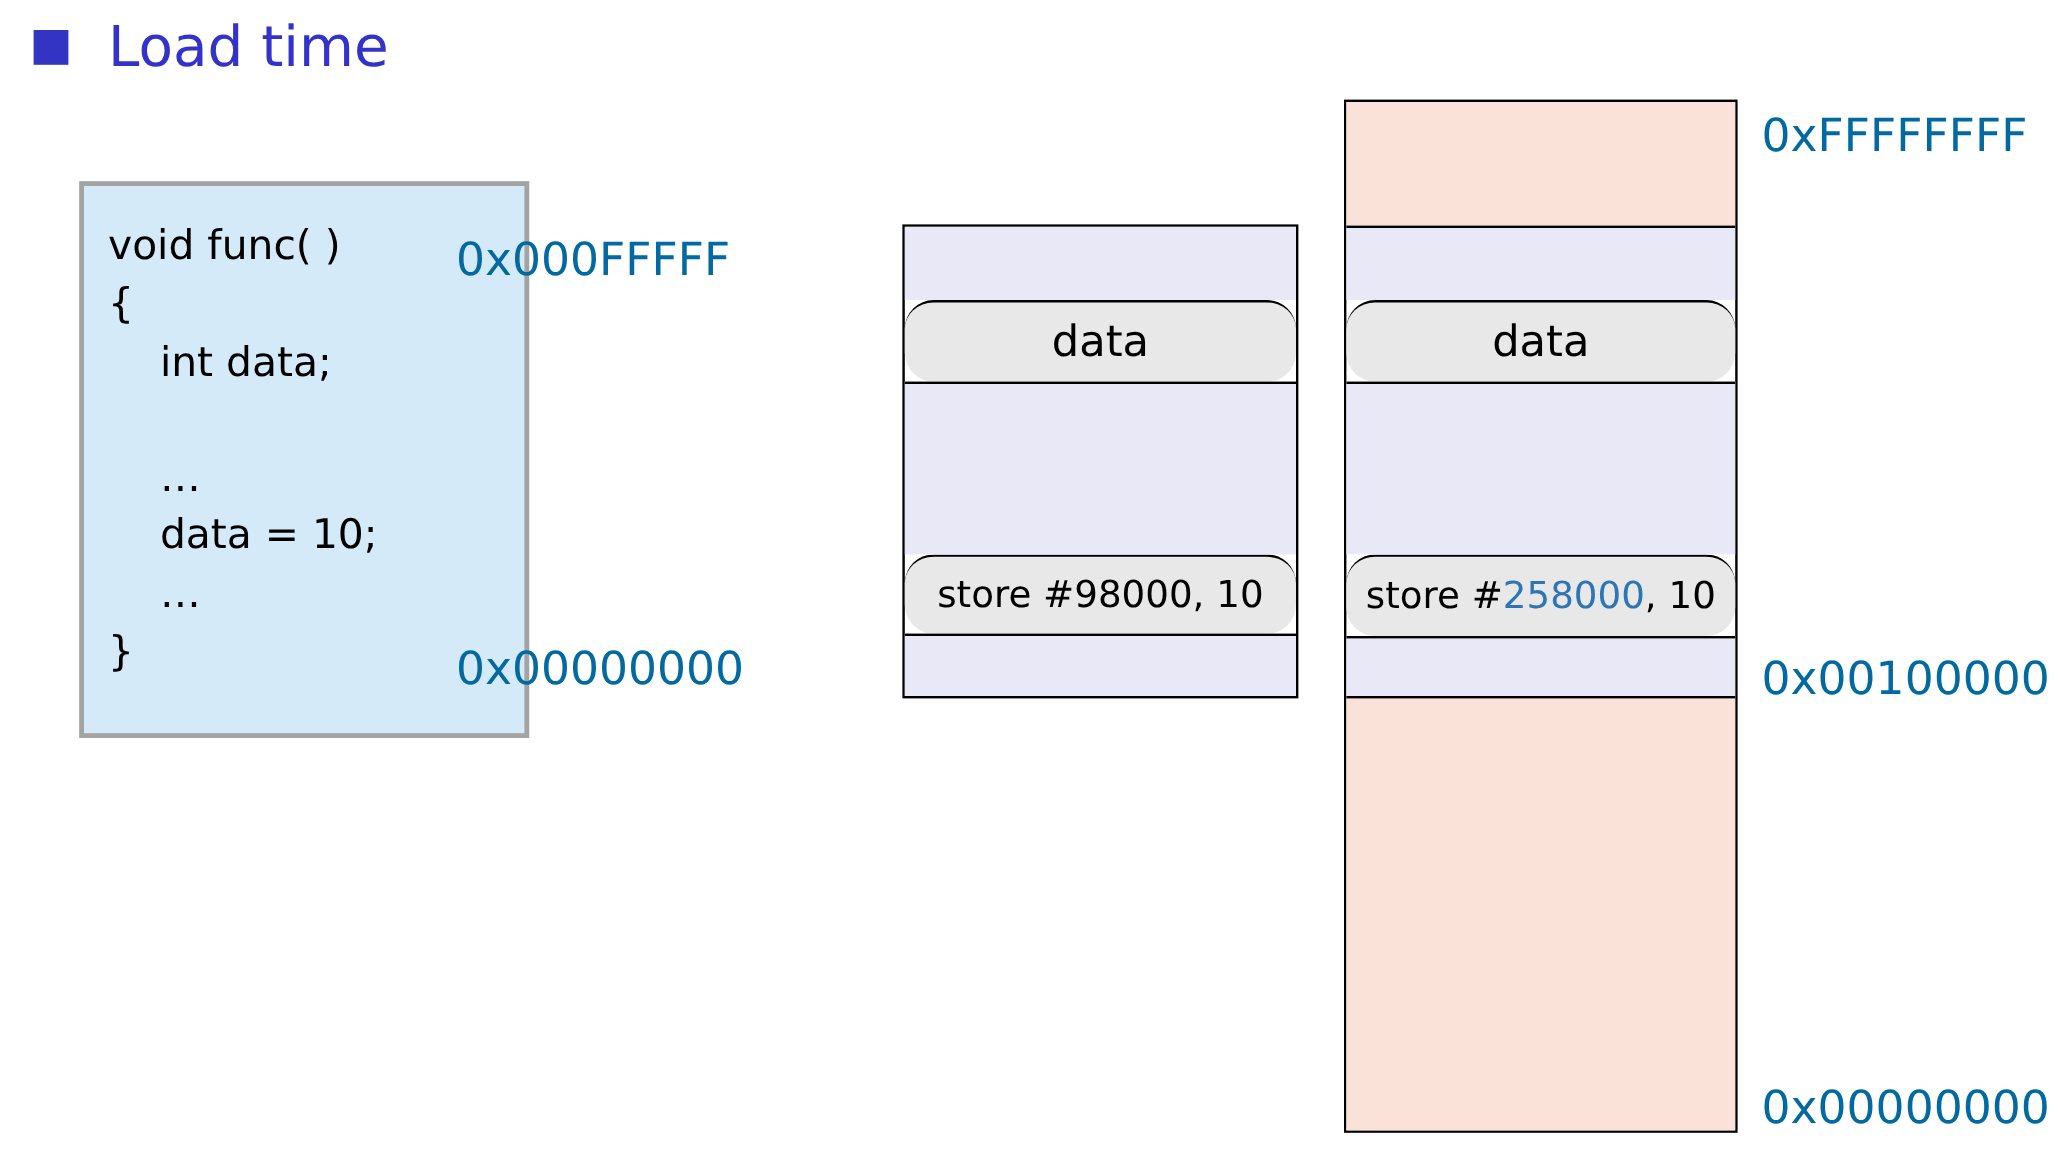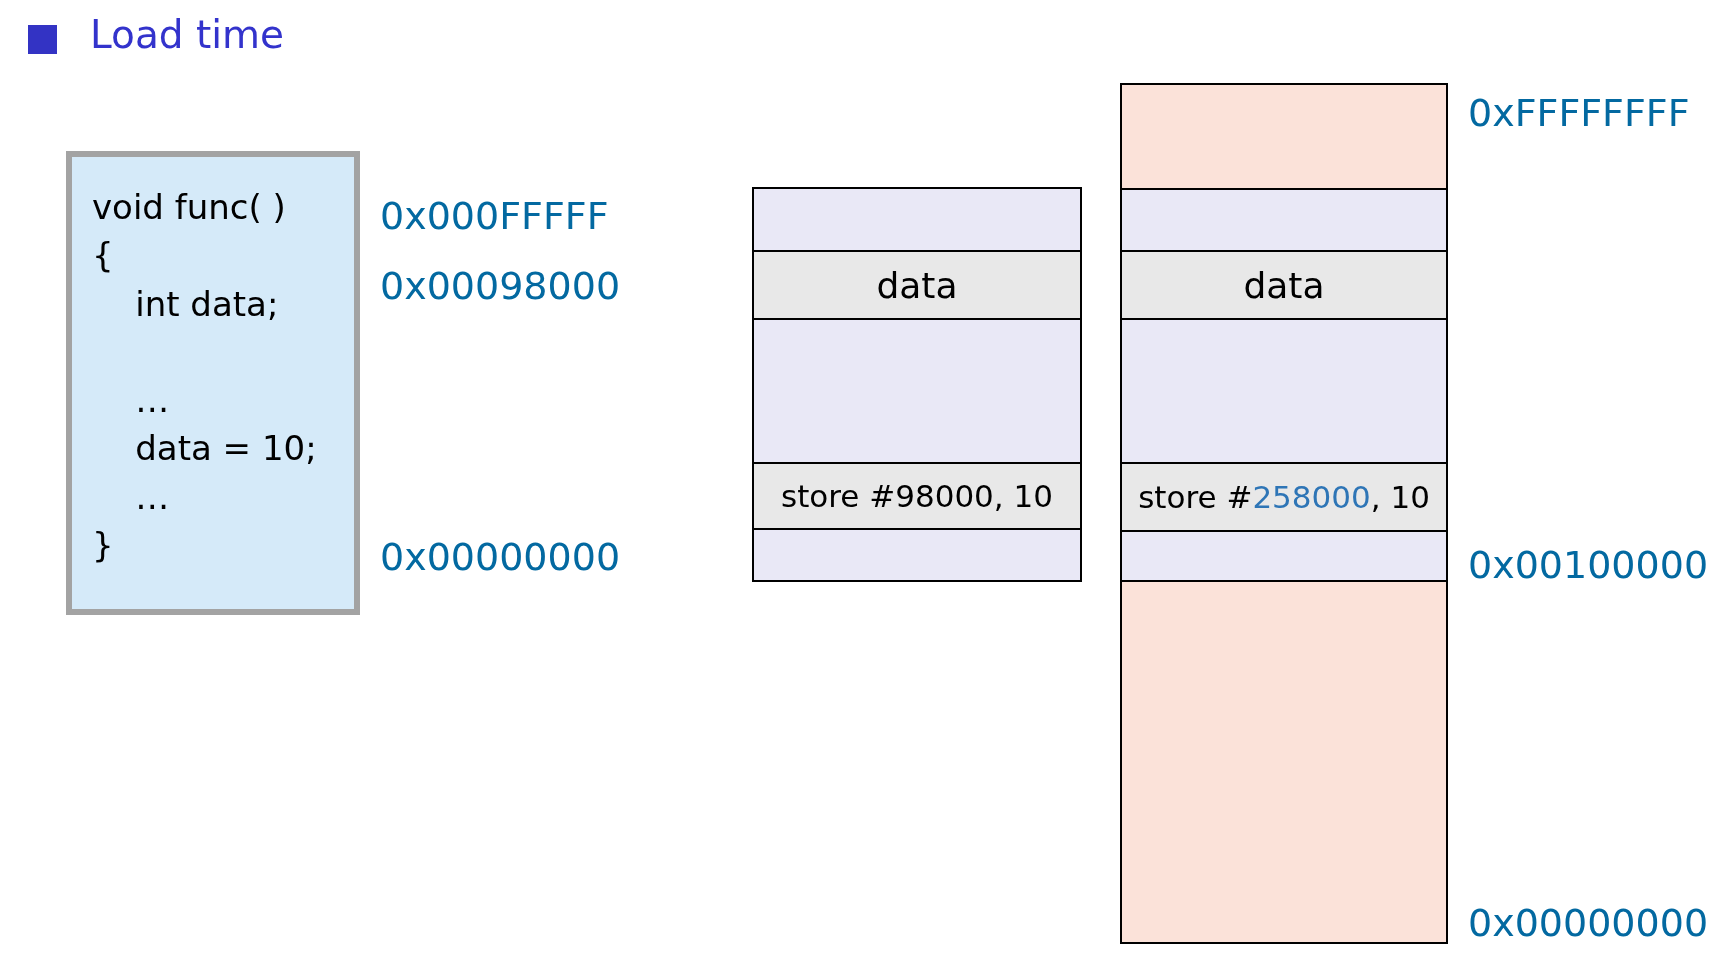--- a/index.html
+++ b/index.html
@@ -16,32 +16,32 @@
   
   .bullet {
     position: absolute;
     left: 28px; top: 25px;
     width: 29px; height: 29px;
     background: #3333c4;
   }
   .slide-title {
     position: absolute;
     left: 90px; top: 12px;
-    font-size: 39px;
+    font-size: 47px;
     color: #3333cc;
     white-space: nowrap;
   }
 
   
   .code-box {
     position: absolute;
     left: 66px; top: 151px;
-    width: 294px; height: 464px;
+    width: 375px; height: 464px;
     background: #d5eaf9;
-    border: 6px solid #a3a3a3;
+    border: 4px solid #a3a3a3;
     box-sizing: border-box;
   }
   .code-box pre {
     margin: 0;
     padding: 26px 6px 0 20px;
     font-family: "DejaVu Sans", "Liberation Sans", sans-serif;
     font-size: 34px;
     line-height: 1.42;
     white-space: pre;
   }
@@ -59,21 +59,21 @@
   .seg {
     box-sizing: border-box;
     display: flex;
     align-items: center;
     justify-content: center;
     overflow: hidden;
     flex: none;
   }
   .seg + .seg { border-top: 2px solid #000; }
   .seg.lav  { background: #e9e8f6; }
-  .seg.gray { background: #e8e8e8; }
+  .seg.gray { background: #e8e8e8; border-radius: 24px; }
   .seg.pink { background: #fbe2d9; }
   .seg .data-label  { font-size: 36px; }
   .seg .store-label { font-size: 31px; white-space: nowrap; }
   .store-addr-blue  { color: #2e75b6; }
 
   
   .addr {
     position: absolute;
     font-size: 38px;
     line-height: 1.15;
@@ -99,21 +99,20 @@
 {
     int data;
 
     …
     data = 10;
     …
 }</pre>
   </div>
 
   <div class="addr left-col" style="top:195px">0x000FFFFF</div>
-  <div class="addr left-col" style="top:265px">0x00098000</div>
   <div class="addr left-col" style="top:536px">0x00000000</div>
 
   <div class="membox logical">
     <div class="seg lav" style="height:61px"></div>
     <div class="seg gray" style="height:68px">
       <span class="data-label">data</span>
     </div>
     <div class="seg lav" style="height:144px"></div>
     <div class="seg gray" style="height:66px">
       <span class="store-label">store #98000, 10</span>

